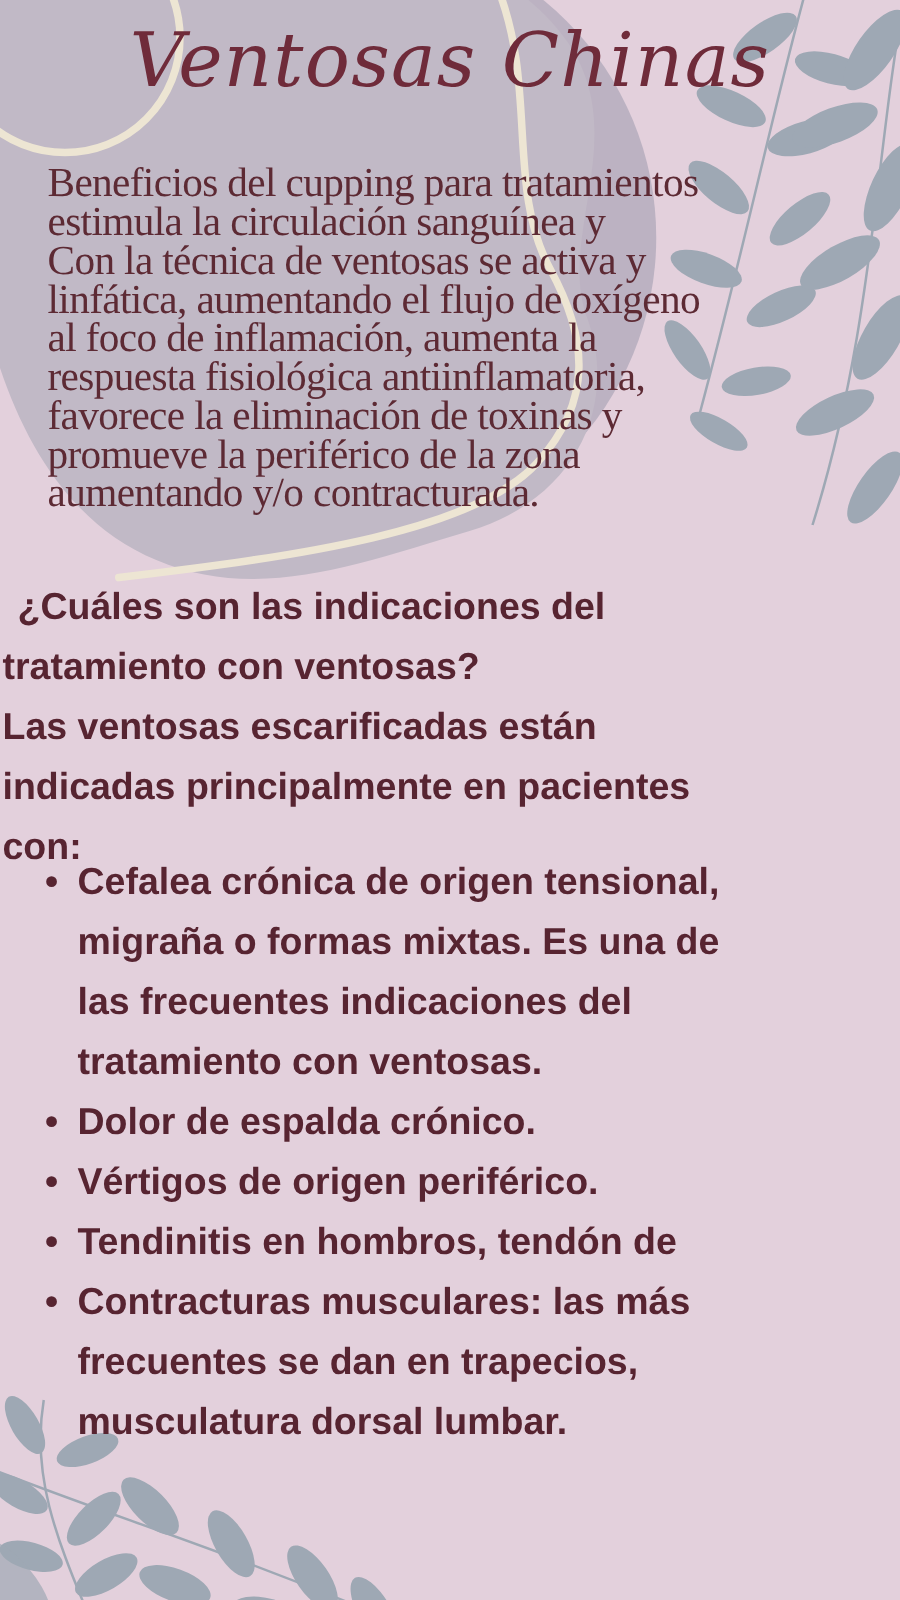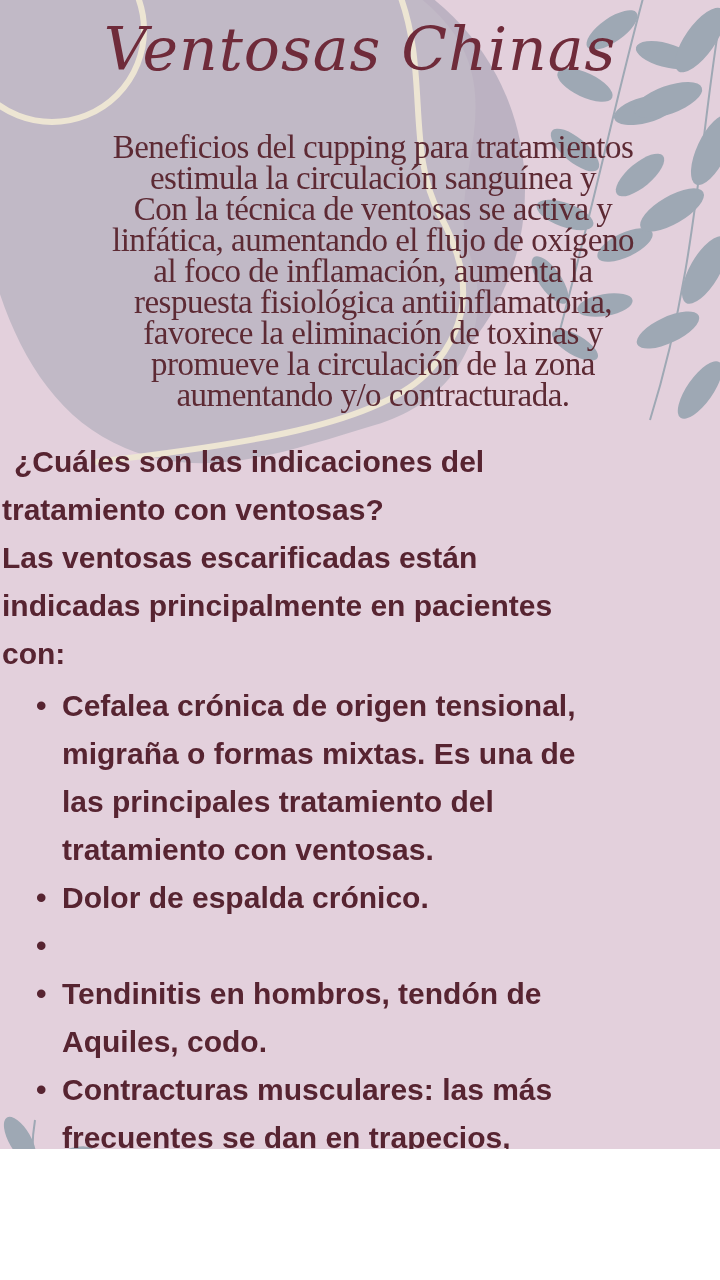--- a/index.html
+++ b/index.html
@@ -2,49 +2,49 @@
 <html style="--color-bg: #e3d0dc; --color-blob: #c1b9c6; --color-blob2: #bcb2c2; --color-cream: #ede5d3; --color-leaf: #9ea8b4; --color-title: #6f2b3a; --color-body: #5d2a34; --color-heading: #572431;"><head>
 <meta charset="utf-8">
 <style>
   :root{
     --color-bg:#e3d0dc; --color-blob:#c1b9c6; --color-blob2:#bcb2c2;
     --color-cream:#ede5d3; --color-leaf:#9ea8b4;
     --color-title:#6f2b3a; --color-body:#5d2a34; --color-heading:#572431;
   }
   html,body{margin:0;padding:0;}
   .canvas{
-    position:relative; width:720px; height:1149px; overflow:hidden;
+    position:relative; width:720px; height:1280px; overflow:hidden;
     background:var(--color-bg);
     font-family:"Liberation Sans", sans-serif;
   }
   svg.decor{position:absolute; inset:0; width:720px; height:1280px; pointer-events:none;}
   .blob-under{fill:var(--color-blob2);}
   .blob-main{fill:var(--color-blob);}
   .cream-line{fill:none; stroke:var(--color-cream); stroke-width:6; stroke-linecap:round;}
   .leaf{fill:var(--color-leaf);}
   .stem{fill:none; stroke:var(--color-leaf); stroke-width:2;}
 
   .title{
     position:absolute; top:14px; left:0; width:720px; margin:0;
     text-align:center;
     font-family:"DejaVu Serif", serif; font-style:italic; font-weight:400;
     font-size:60px; letter-spacing:1px; color:var(--color-title);
   }
   .intro{
     position:absolute; top:132px; left:38px; width:670px;
     font-family:"Liberation Serif", serif;
     font-size:33px; line-height:31px; color:var(--color-body);
-    letter-spacing:-0.5px; white-space:nowrap;text-align:center;
+    letter-spacing:-0.5px; white-space:nowrap;
   }
   .heading{
     position:absolute; top:438px; left:2px; width:712px;
     font-weight:bold; font-size:30px; line-height:48px;
     color:var(--color-heading); white-space:nowrap;
   }
-  .heading .indent{padding-left:12px;}
+  .heading .indent{padding-left:12px;margin-top:24px;}
   .bullets{
     position:absolute; top:682px; left:36px; width:680px;
     margin:0; padding:0; list-style:none;
     font-weight:bold; font-size:30px; line-height:48px;
     color:var(--color-heading); white-space:nowrap;
   }
   .bullets li{display:flex; align-items:flex-start;}
   .dot{width:26px; flex:0 0 26px;}
 </style>
 </head>
@@ -116,56 +116,58 @@
   <h1 class="title">Ventosas Chinas</h1>
 
   <div class="intro">
     <div>Beneficios del cupping para tratamientos</div>
     <div>estimula la circulación sanguínea y</div>
     <div>Con la técnica de ventosas se activa y</div>
     <div>linfática, aumentando el flujo de oxígeno</div>
     <div>al foco de inflamación, aumenta la</div>
     <div>respuesta fisiológica antiinflamatoria,</div>
     <div>favorece la eliminación de toxinas y</div>
-    <div>promueve la circulación de la zona</div>
+    <div>promueve la periférico de la zona</div>
     <div>aumentando y/o contracturada.</div>
   </div>
 
   <div class="heading">
     <div class="indent">¿Cuáles son las indicaciones del</div>
     <div>tratamiento con ventosas?</div>
     <div>Las ventosas escarificadas están</div>
     <div>indicadas principalmente en pacientes</div>
     <div>con:</div>
   </div>
 
   <ul class="bullets">
     <li>
       <span class="dot">•</span>
       <div>
         <div>Cefalea crónica de origen tensional,</div>
         <div>migraña o formas mixtas. Es una de</div>
-        <div>las principales tratamiento del</div>
+        <div>las frecuentes indicaciones del</div>
         <div>tratamiento con ventosas.</div>
       </div>
     </li>
     <li>
       <span class="dot">•</span>
       <div>
         <div>Dolor de espalda crónico.</div>
       </div>
     </li>
     <li>
       <span class="dot">•</span>
+      <div>
+        <div>Vértigos de origen periférico.</div>
+      </div>
     </li>
     <li>
       <span class="dot">•</span>
       <div>
         <div>Tendinitis en hombros, tendón de</div>
-        <div>Aquiles, codo.</div>
       </div>
     </li>
     <li>
       <span class="dot">•</span>
       <div>
         <div>Contracturas musculares: las más</div>
         <div>frecuentes se dan en trapecios,</div>
         <div>musculatura dorsal lumbar.</div>
       </div>
     </li>

